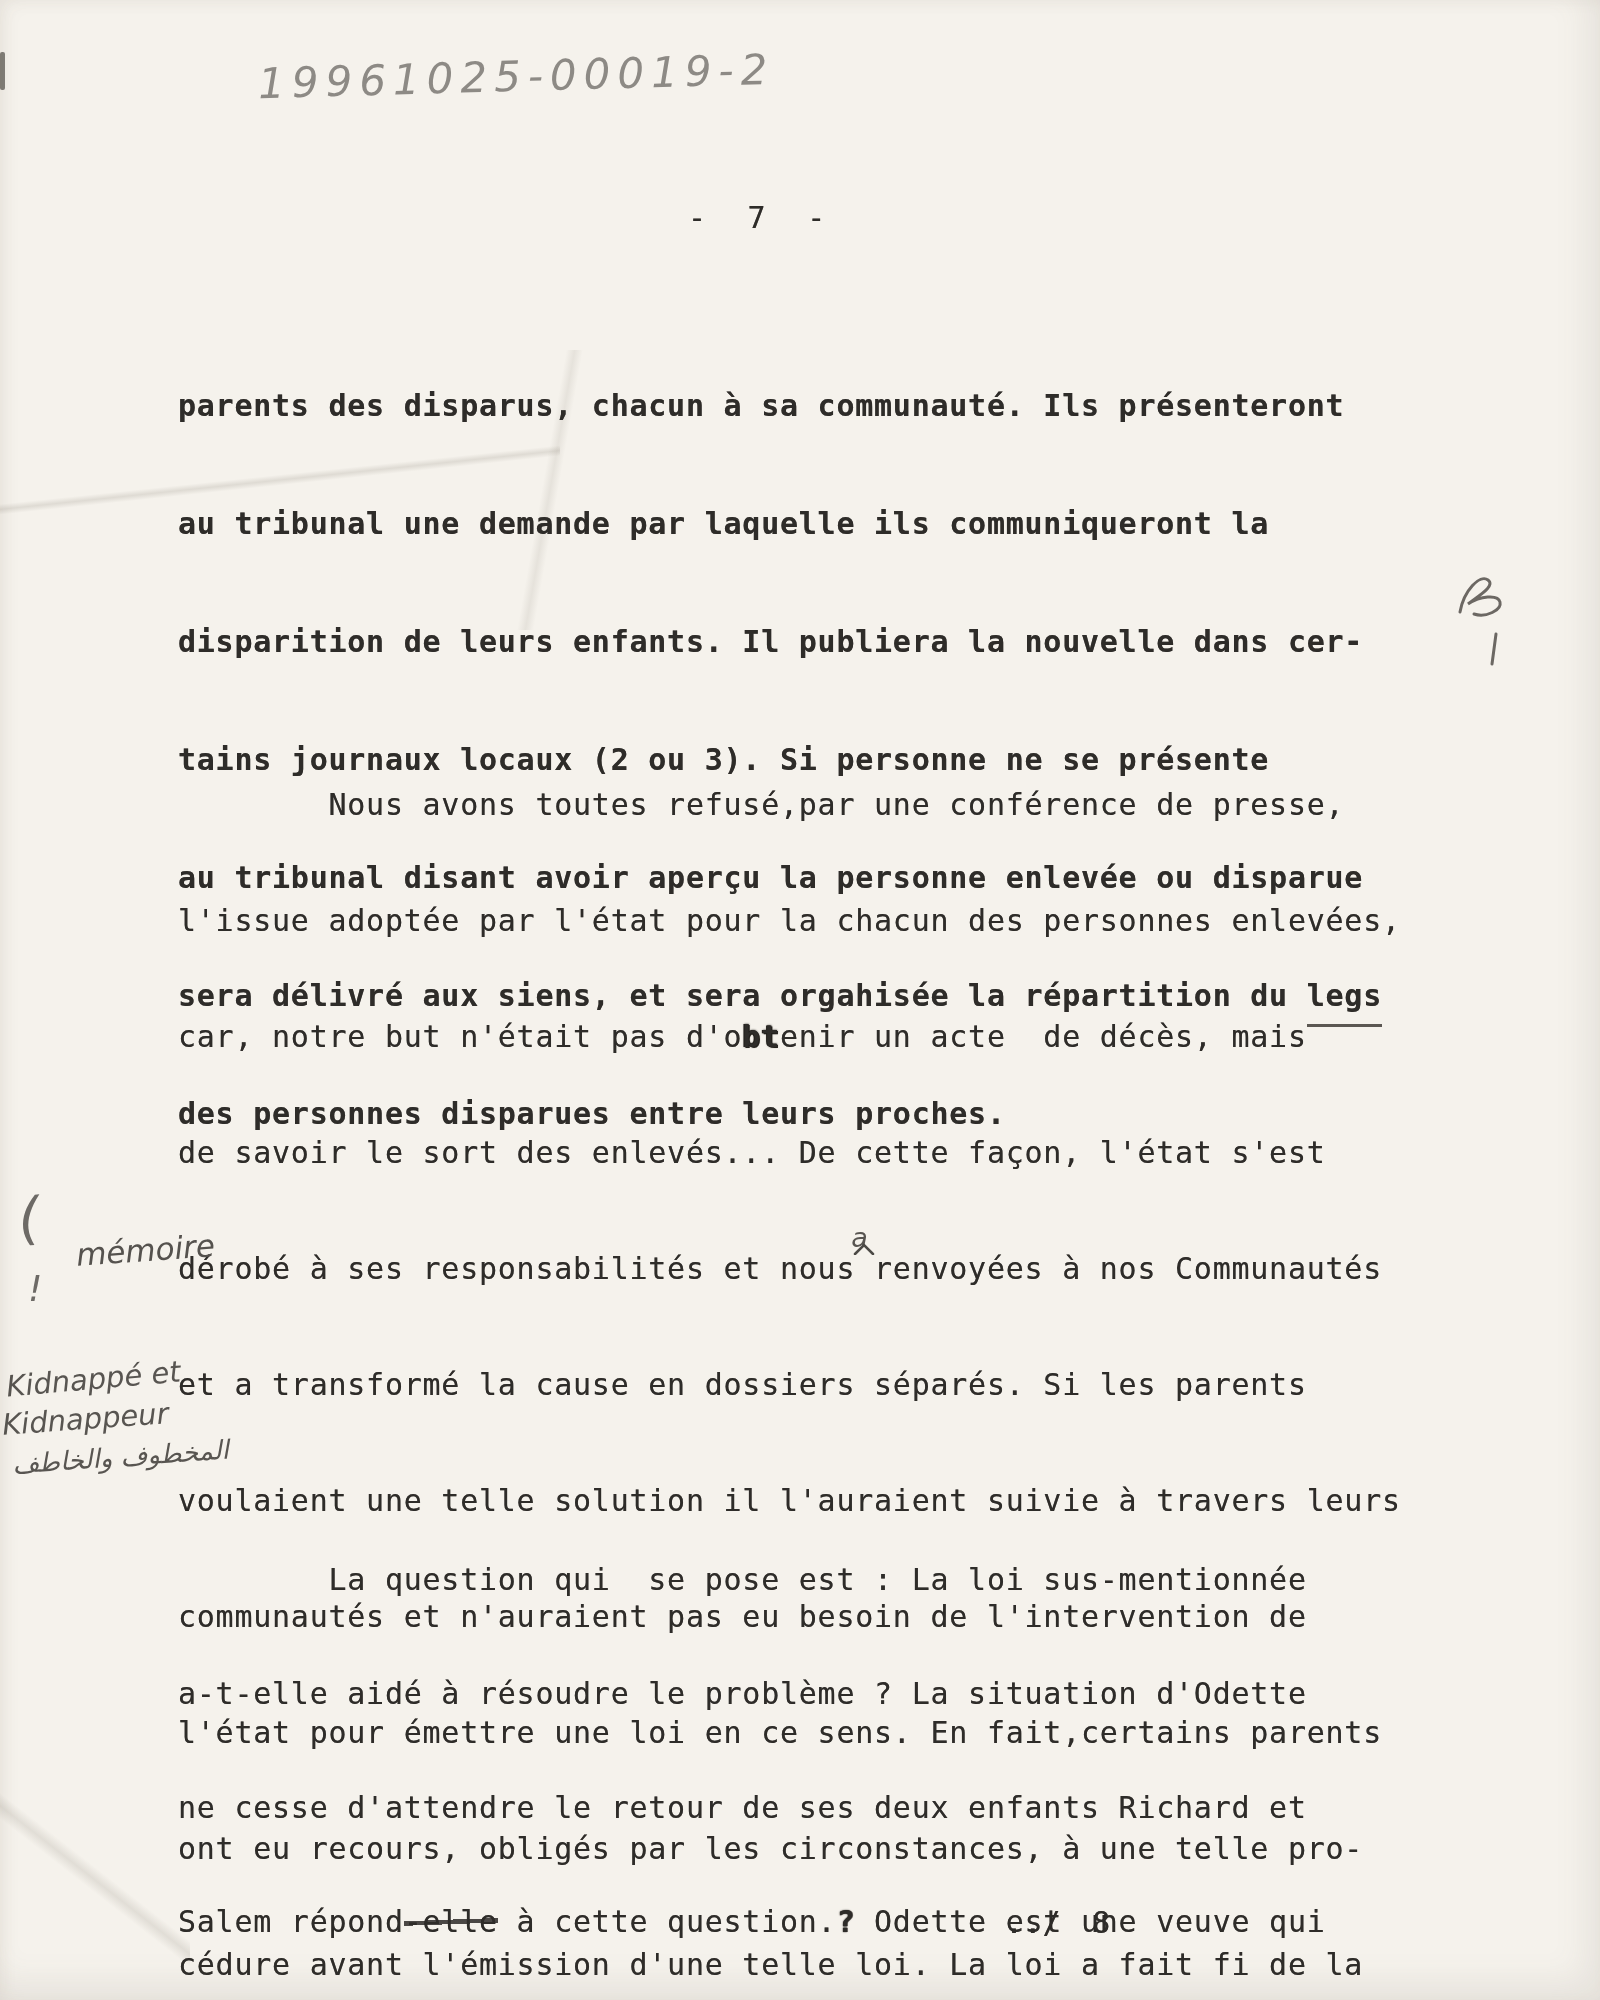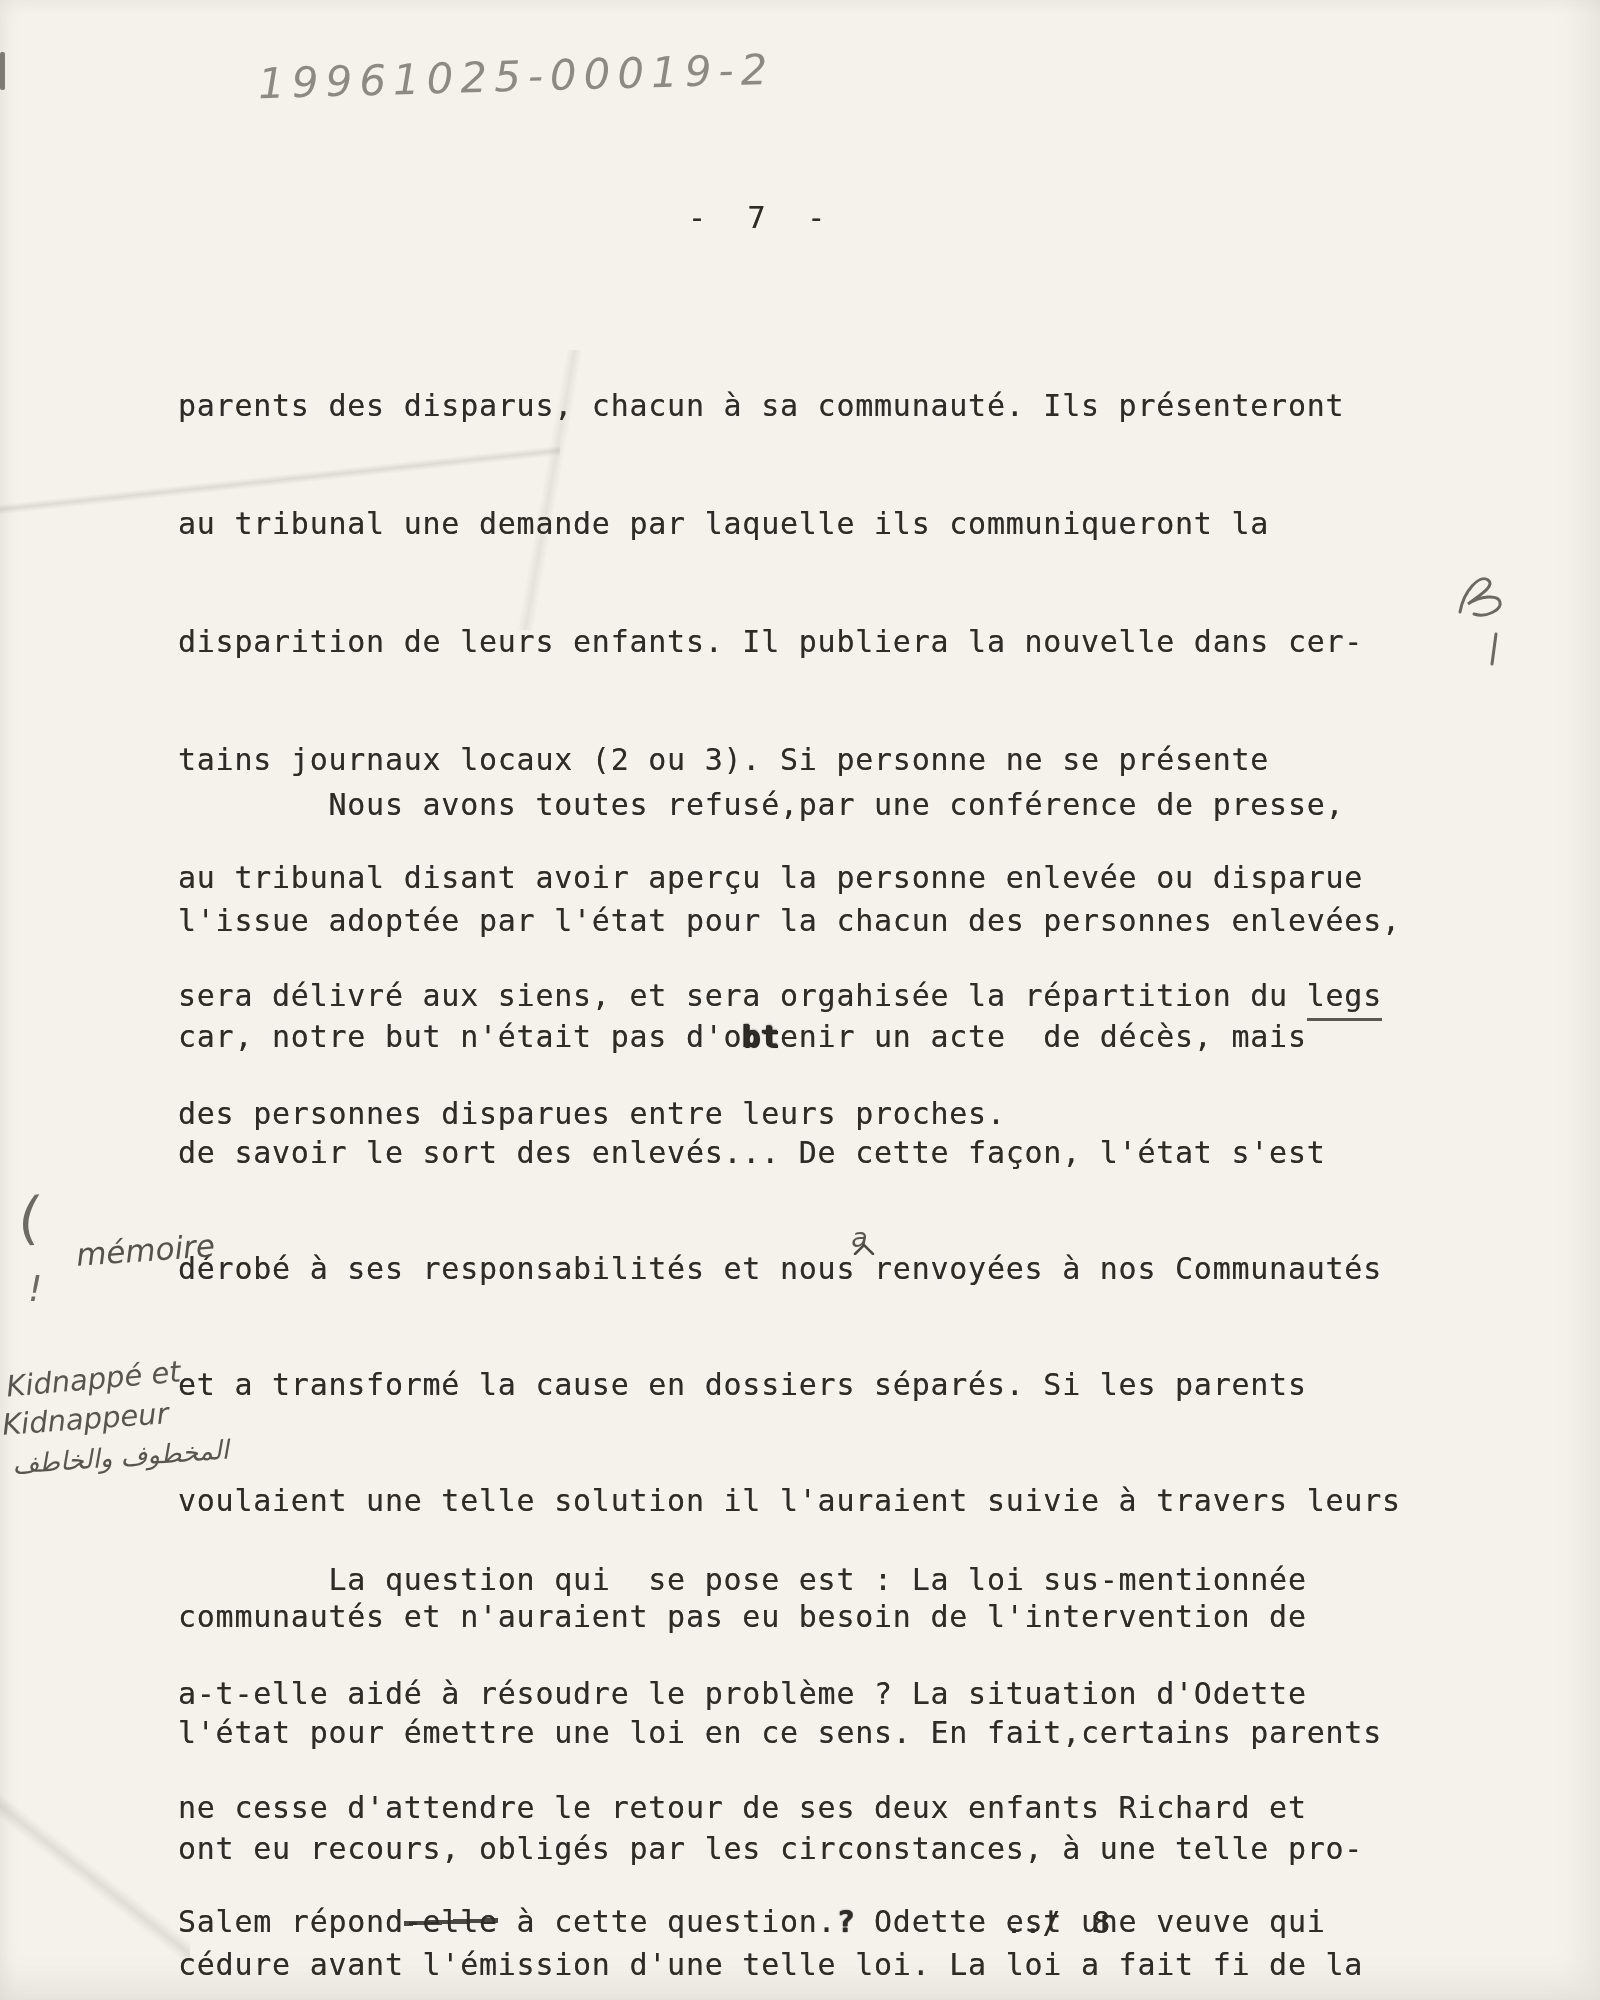--- a/index.html
+++ b/index.html
@@ -13,24 +13,24 @@
   
   .typed {
     position: absolute;
     color: #2e2c29;
     font-size: 30px;
     letter-spacing: 0.75px;
     text-shadow: 0 0 0.6px rgba(25,22,20,.55);
     white-space: pre;
   }
   .ln { white-space: pre; }
-  .p1 .ln { line-height: 48px; }
+  .p1 .ln { line-height: 48px; font-weight: bold; }
   .p2 .ln { line-height: 46px; }
   .p3 .ln { line-height: 44px; }
-  .uline-legs { border-bottom: 3px solid rgba(52,48,44,.8); padding-bottom: 5px; }
+  .uline-legs { border-bottom: 3px solid rgba(52,48,44,.8); padding-bottom: 11px; }
   .strike {
     background-image: linear-gradient(178deg, transparent 45%, rgba(45,42,40,.85) 45%, rgba(45,42,40,.85) 57%, transparent 57%);
   }
   .smudge { font-weight: bold; text-shadow: 0 0 2px #15130f, 1px 1px 0 #2a2723, -1px 0 0 #2a2723; }
   .overtype { font-weight: bold; text-shadow: 0 0 1.5px #1d1a17, 1px 0 0 rgba(40,36,32,.7); }
   .insert-wrap { position: relative; }
   .insert-a {
     position: absolute; left: -4px; top: -36px;
     font-family: "DejaVu Sans", sans-serif; font-style: italic;
     font-size: 27px; color: #4c4a46; text-shadow: none; letter-spacing: 0;

